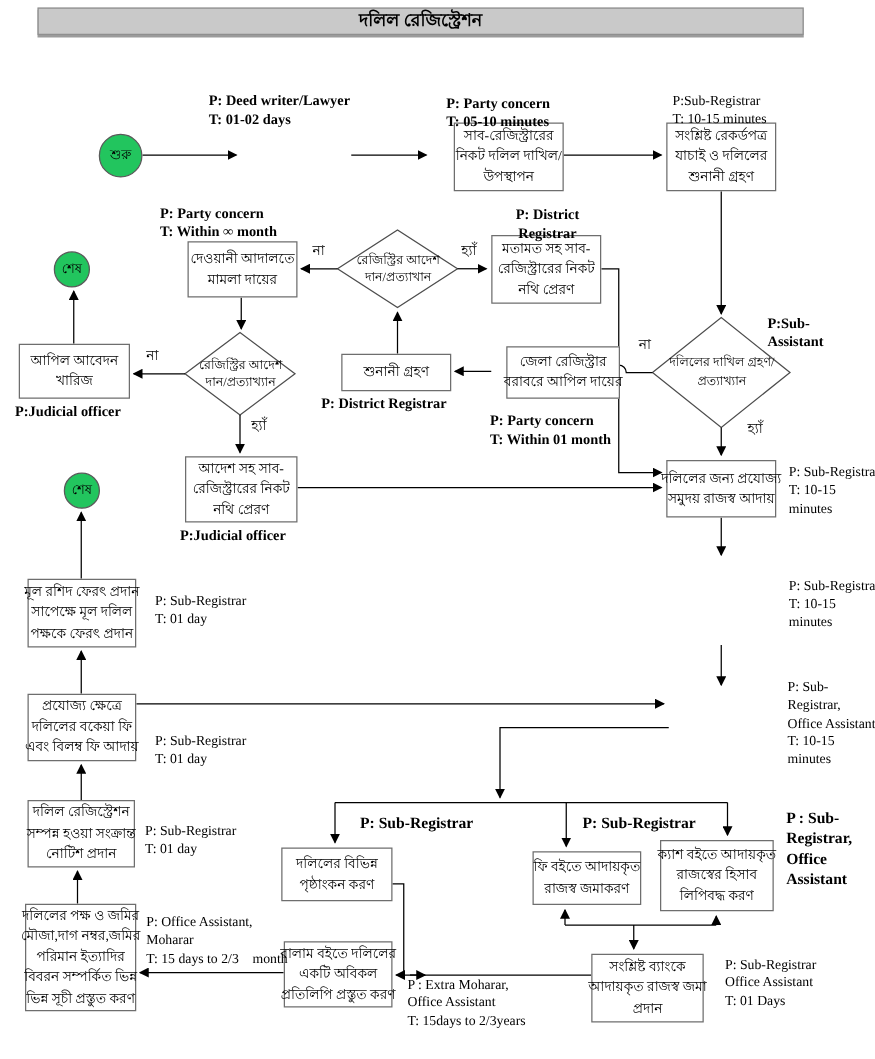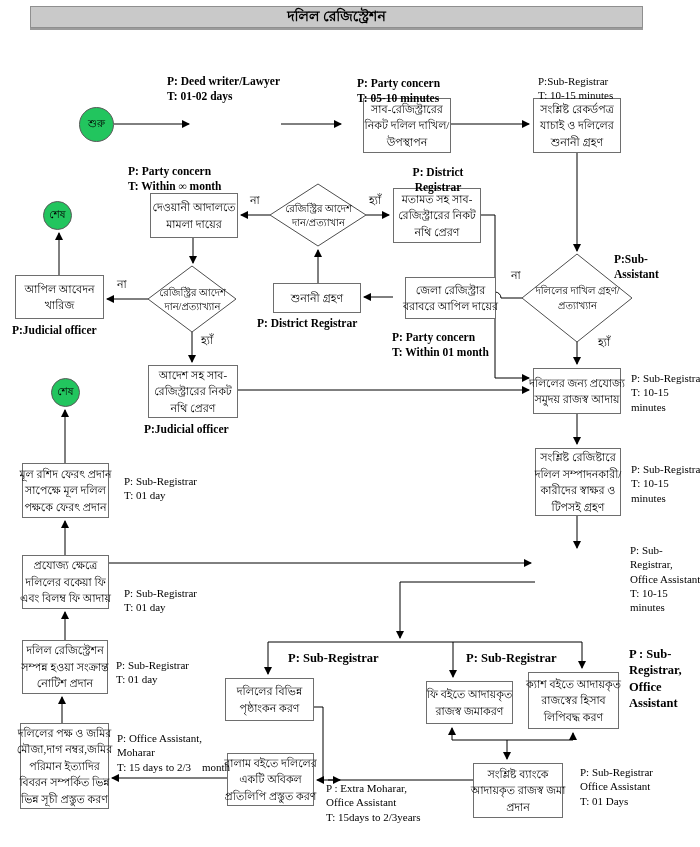--- a/index.html
+++ b/index.html
@@ -106,24 +106,20 @@
   <div class="fc-box" style="left:15px;top:275px;width:89px;height:44px;">আপিল আবেদন
 খারিজ</div>
   <div class="fc-box" style="left:273px;top:283px;width:88px;height:30px;">শুনানী গ্রহণ</div>
   <div class="fc-box" style="left:393px;top:277px;width:91px;height:42px;margin-left:12px;">জেলা রেজিস্ট্রার
 বরাবরে আপিল দায়ের</div>
   <div class="fc-box" style="left:148px;top:365px;width:90px;height:53px;">আদেশ সহ সাব-
 রেজিস্ট্রারের নিকট
 নথি প্রেরণ</div>
   <div class="fc-box" style="left:533px;top:368px;width:88px;height:46px;">দলিলের জন্য প্রযোজ্য
 সমুদয় রাজস্ব আদায়</div>
-  <div class="fc-box" style="left:535px;top:448px;width:86px;height:68px;">সংশ্লিষ্ট রেজিষ্টারে
-দলিল সম্পাদনকারী/
-কারীদের স্বাক্ষর ও
-টিপসই গ্রহণ</div>
   <div class="fc-box" style="left:22px;top:463px;width:87px;height:55px;">মূল রশিদ ফেরৎ প্রদান
 সাপেক্ষে মূল দলিল
 পক্ষকে ফেরৎ প্রদান</div>
   <div class="fc-box" style="left:22px;top:555px;width:87px;height:54px;">প্রযোজ্য ক্ষেত্রে
 দলিলের বকেয়া ফি
 এবং বিলম্ব ফি আদায়</div>
   <div class="fc-box" style="left:22px;top:640px;width:86px;height:54px;">দলিল রেজিস্ট্রেশন
 সম্পন্ন হওয়া সংক্রান্ত
 নোটিশ প্রদান</div>
   <div class="fc-box" style="left:225px;top:678px;width:89px;height:43px;">দলিলের বিভিন্ন

